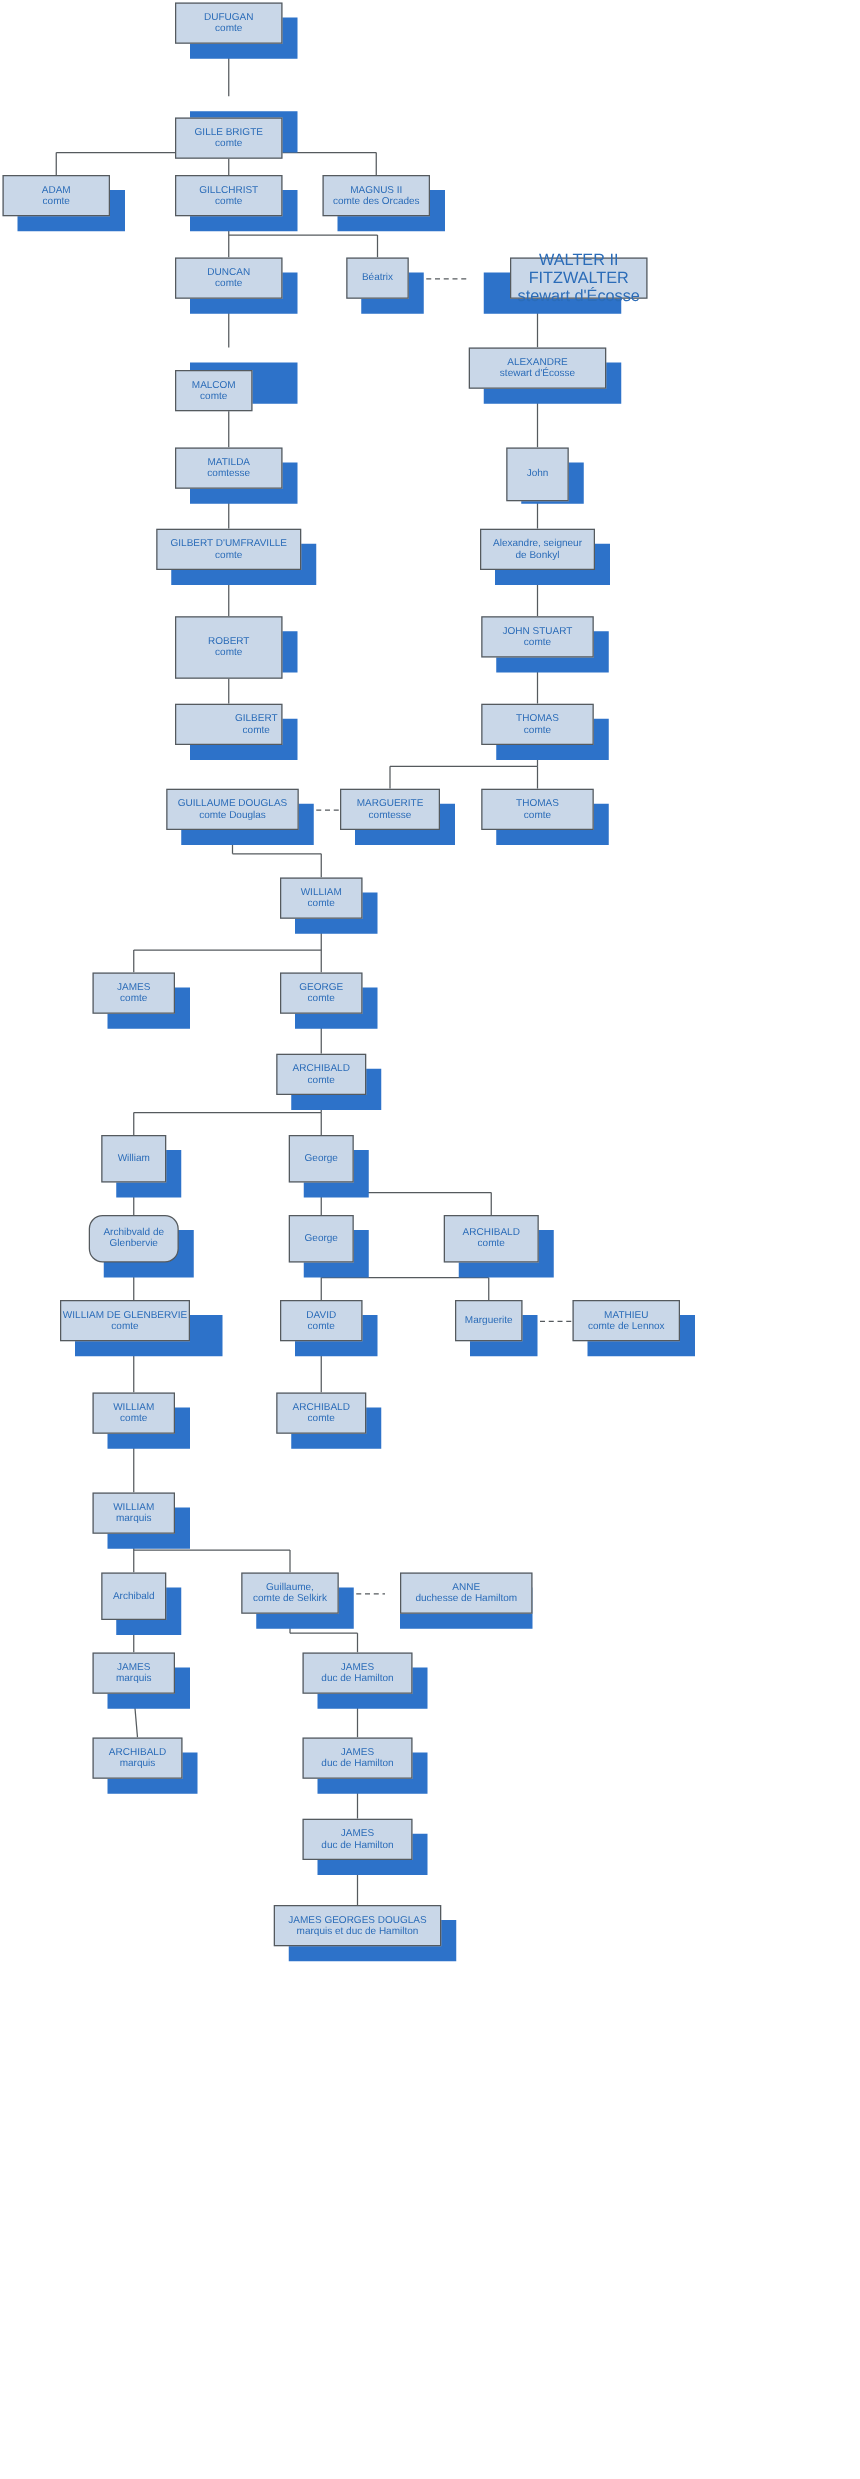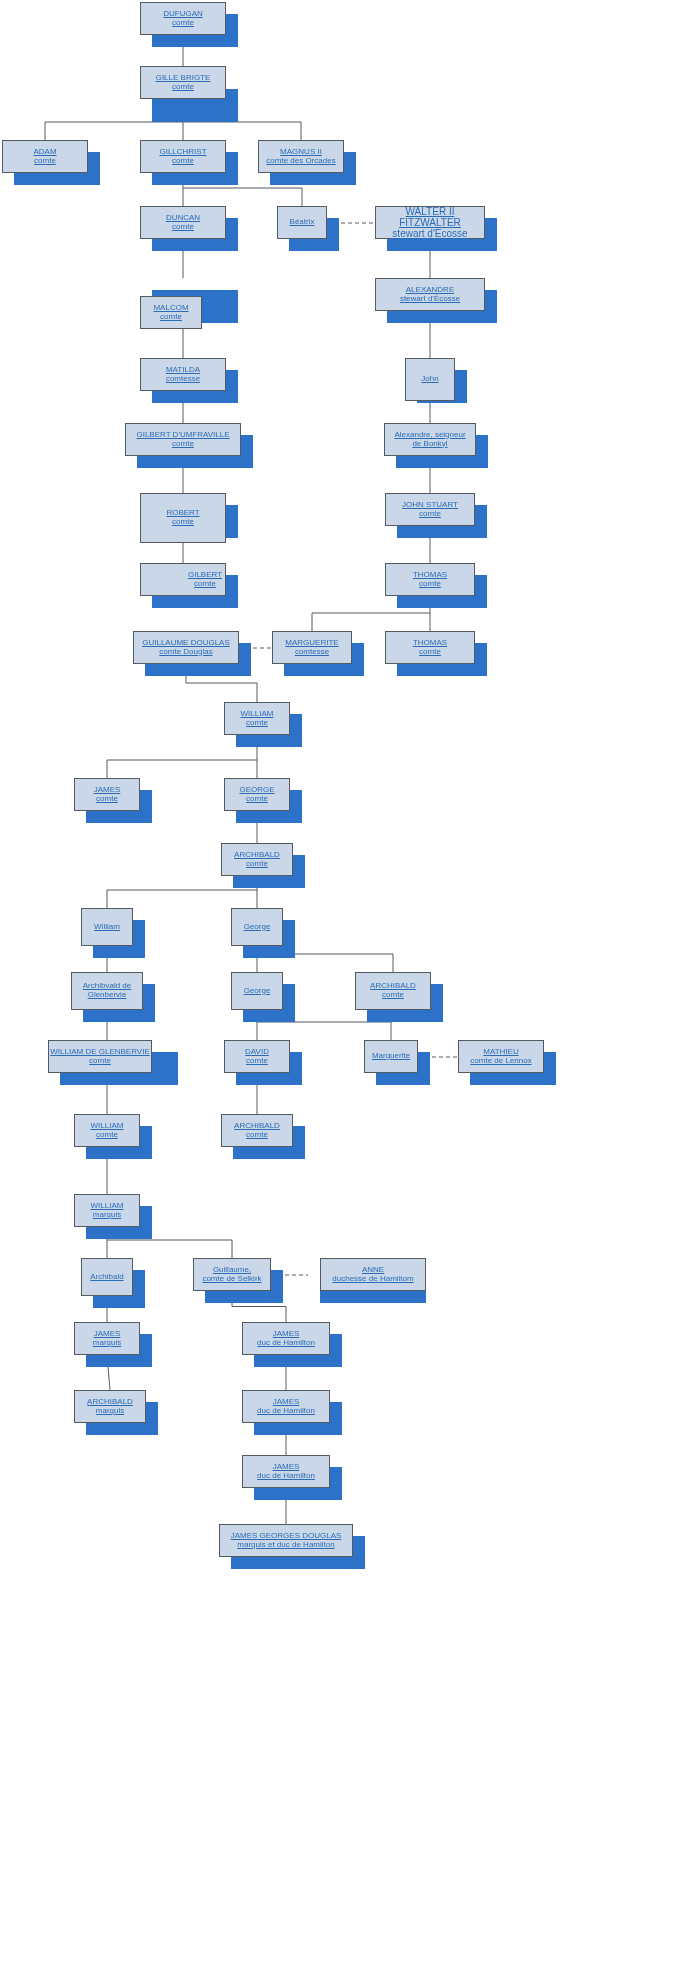--- a/index.html
+++ b/index.html
@@ -1,26 +1,26 @@
 <!DOCTYPE html>
 <html><head>
 <meta charset="utf-8">
 <style>
   html,body{margin:0;padding:0;background:#ffffff;}
   body{font-family:"Liberation Sans","DejaVu Sans",sans-serif;}
   #canvas{position:relative;width:688px;height:1983px;background:#ffffff;overflow:hidden;}
   svg#edges{position:absolute;left:0;top:0;width:688px;height:1983px;pointer-events:none;}
   .node{position:absolute;box-sizing:border-box;background:#c9d7e8;border:1px solid #555a5e;
         display:flex;flex-direction:column;align-items:center;justify-content:center;
-        color:#2b6cb8;text-align:center;line-height:1.12;z-index:3;text-decoration:underline;}
+        color:#2b6cb8;text-align:center;line-height:1.12;z-index:3;}
   .node .nm{font-weight:400;}
   .node .ti{font-weight:400;}
   .shadow{position:absolute;background:#2d72c9;z-index:1;}
   .f8{font-size:8px;}
-  .f75{font-size:10px;}
+  .f75{font-size:13px;margin-left:33px;}
 </style>
 </head>
 <body>
 
 <div id="canvas">
   <svg id="edges">
       <line x1="183" y1="35" x2="183" y2="77" stroke="#555a5e" stroke-width="1"></line>
       <line x1="183" y1="110" x2="183" y2="122" stroke="#555a5e" stroke-width="1"></line>
       <line x1="45" y1="122" x2="301" y2="122" stroke="#555a5e" stroke-width="1"></line>
       <line x1="45" y1="122" x2="45" y2="140" stroke="#555a5e" stroke-width="1"></line>
@@ -132,21 +132,21 @@
       <div class="shadow" style="left: 86px; top: 1402px; width: 72px; height: 33px;"></div>
       <div class="shadow" style="left: 254px; top: 1402px; width: 88px; height: 33px;"></div>
       <div class="shadow" style="left: 254px; top: 1467px; width: 88px; height: 33px;"></div>
       <div class="shadow" style="left: 231px; top: 1536px; width: 134px; height: 33px;"></div>
     </div>
   <div id="nodes">
       <div class="node f8" style="left: 140px; top: 2px; width: 86px; height: 33px;">
         <div class="nm">DUFUGAN</div>
         <div class="ti">comte</div>
       </div>
-      <div class="node f8" style="left: 140px; top: 66px; width: 86px; height: 33px;">
+      <div class="node f8" style="left: 140px; top: 94px; width: 86px; height: 33px;">
         <div class="nm">GILLE BRIGTE</div>
         <div class="ti">comte</div>
       </div>
       <div class="node f8" style="left: 2px; top: 140px; width: 86px; height: 33px;">
         <div class="nm">ADAM</div>
         <div class="ti">comte</div>
       </div>
       <div class="node f8" style="left: 140px; top: 140px; width: 86px; height: 33px;">
         <div class="nm">GILLCHRIST</div>
         <div class="ti">comte</div>
@@ -232,21 +232,21 @@
       <div class="node f8" style="left: 221px; top: 843px; width: 72px; height: 33px;">
         <div class="nm">ARCHIBALD</div>
         <div class="ti">comte</div>
       </div>
       <div class="node f8" style="left: 81px; top: 908px; width: 52px; height: 38px;">
         <div class="nm">William</div>
       </div>
       <div class="node f8" style="left: 231px; top: 908px; width: 52px; height: 38px;">
         <div class="nm">George</div>
       </div>
-      <div class="node f8" style="left: 71px; top: 972px; width: 72px; height: 38px;">
+      <div class="node f8" style="left: 71px; top: 972px; width: 72px; height: 38px; border-radius: 11px;">
         <div class="nm">Archibvald de</div>
         <div class="ti">Glenbervie</div>
       </div>
       <div class="node f8" style="left: 231px; top: 972px; width: 52px; height: 38px;">
         <div class="nm">George</div>
       </div>
       <div class="node f8" style="left: 355px; top: 972px; width: 76px; height: 38px;">
         <div class="nm">ARCHIBALD</div>
         <div class="ti">comte</div>
       </div>

